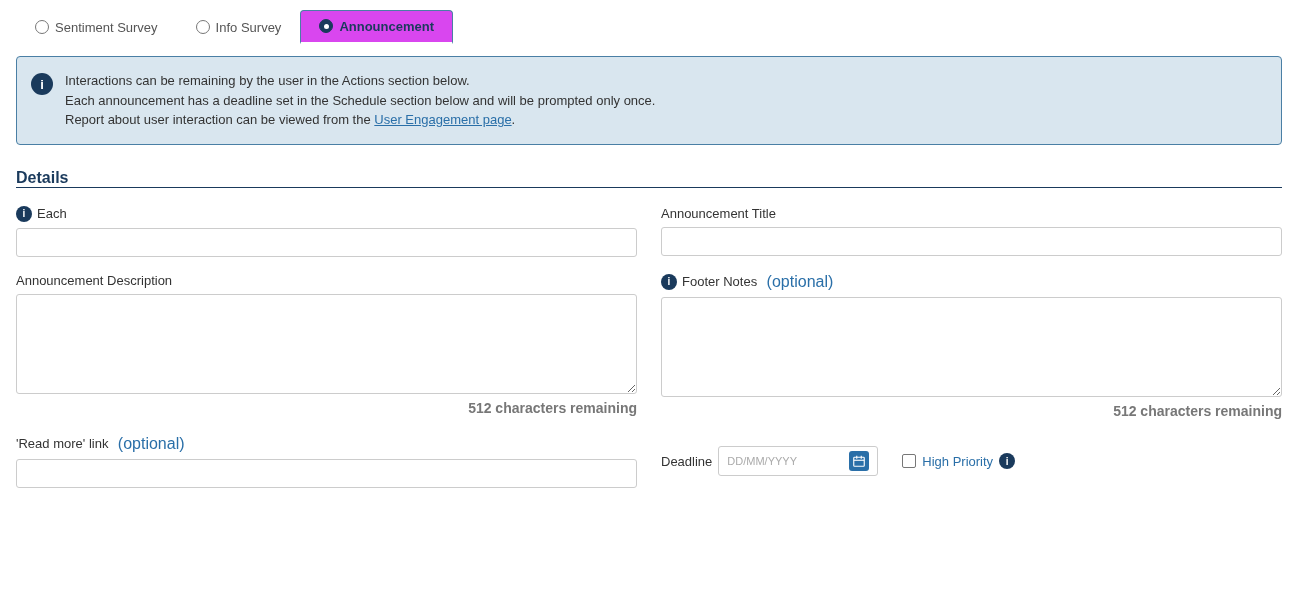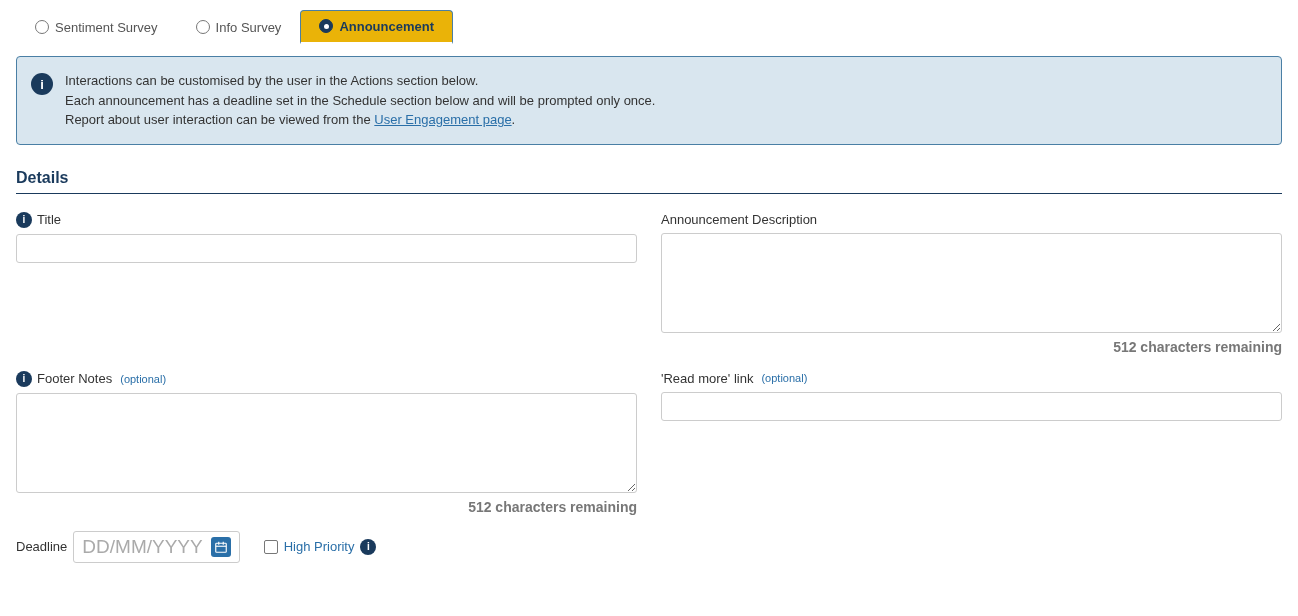--- a/index.html
+++ b/index.html
@@ -26,21 +26,21 @@
       gap: 6px;
       padding: 8px 18px;
       cursor: pointer;
       font-size: 13px;
       color: #555;
       border: 1px solid transparent;
       border-radius: 4px 4px 0 0;
       background: transparent;
     }
     .tab.active {
-      background: #eab308;
+      background: #d946ef;
       border: 1.5px solid #4a7fa5;
       border-bottom: 2px solid #fff;
       color: #1a3a5c;
       font-weight: bold;
       z-index: 2;
     }
     .tab-radio {
       width: 14px;
       height: 14px;
       border-radius: 50%;
@@ -99,21 +99,20 @@
     .info-box-content a {
       color: #2a6fa8;
       text-decoration: underline;
     }
 
     
     .section-title {
       font-size: 16px;
       color: #1a3a5c;
       font-weight: bold;
-      padding-bottom: 6px;
       border-bottom: 1.5px solid #1a3a5c;
       margin-bottom: 18px;
     }
 
     .form-grid {
       display: grid;
       grid-template-columns: 1fr 1fr;
       column-gap: 24px;
       row-gap: 16px;
     }
@@ -139,21 +138,21 @@
       color: #fff;
       font-size: 10px;
       font-weight: bold;
       display: inline-flex;
       align-items: center;
       justify-content: center;
       flex-shrink: 0;
     }
     .optional-text {
       color: #2a6fa8;
-      font-size: 11px;
+      font-size: 16px;
     }
 
     .form-input {
       border: 1px solid #ccc;
       border-radius: 3px;
       padding: 6px 8px;
       font-size: 13px;
       width: 100%;
       background: #fff;
       outline: none;
@@ -195,21 +194,21 @@
       display: flex;
       align-items: center;
       border: 1px solid #ccc;
       border-radius: 3px;
       background: #fff;
       padding: 4px 8px;
       gap: 8px;
       min-width: 160px;
     }
     .date-input-text {
-      font-size: 19px;
+      font-size: 11px;
       color: #aaa;
       flex: 1;
     }
     .calendar-icon {
       width: 20px;
       height: 20px;
       background: #2a6fa8;
       border-radius: 3px;
       display: flex;
       align-items: center;
@@ -265,38 +264,44 @@
   </div>
   <div class="tab active">
     <span class="tab-radio filled"></span>
     <span>Announcement</span>
   </div>
 </div>
 
 <div class="info-box">
   <div class="info-icon-circle">i</div>
   <div class="info-box-content">
-    <p>Interactions can be customised by the user in the Actions section below.</p>
+    <p>Interactions can be remaining by the user in the Actions section below.</p>
     <p>Each announcement has a deadline set in the Schedule section below and will be prompted only once.</p>
     <p>Report about user interaction can be viewed from the <a>User Engagement page</a>.</p>
   </div>
 </div>
 
 <div class="section-title">Details</div>
 
 <div class="form-grid">
 
   <div class="form-group">
     <label class="form-label">
       <span class="info-dot">i</span>
-      <span>Title</span>
+      <span>Each</span>
     </label>
     <input class="form-input" type="text" style="">
   </div>
 
+  <div class="form-group">
+    <label class="form-label">
+      <span>Announcement Title</span>
+    </label>
+    <input class="form-input" type="text" style="">
+  </div>
 
   <div class="form-group">
     <label class="form-label">
       <span>Announcement Description</span>
     </label>
     <textarea class="form-textarea" style=""></textarea>
     <div class="char-remaining">512 characters remaining</div>
   </div>
 
   <div class="form-group">

